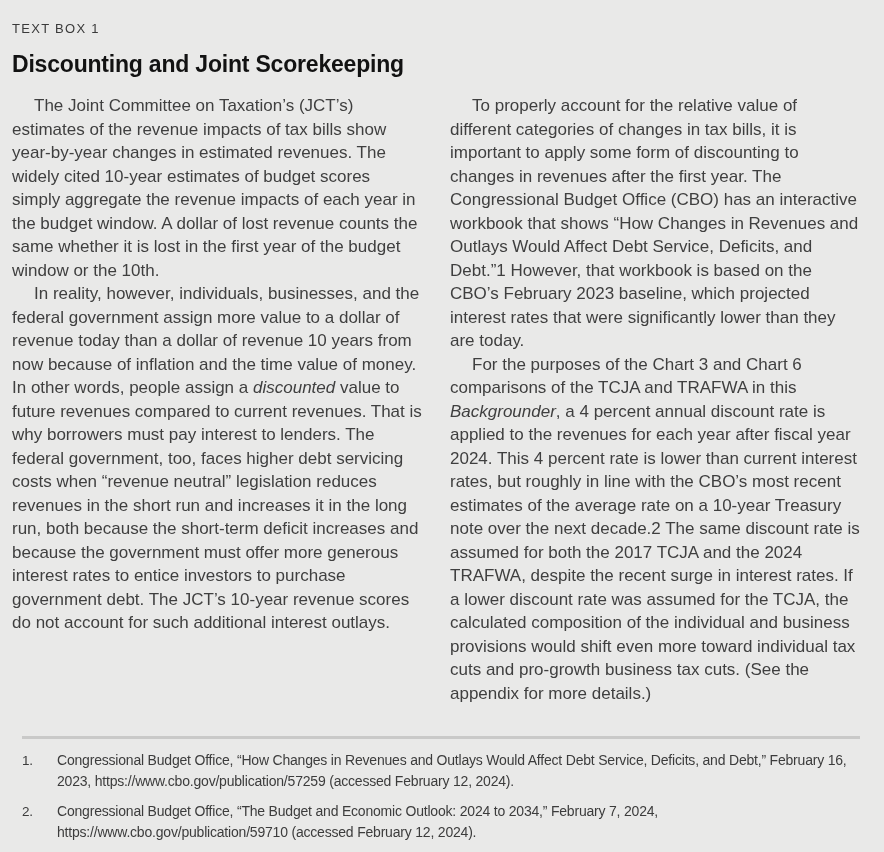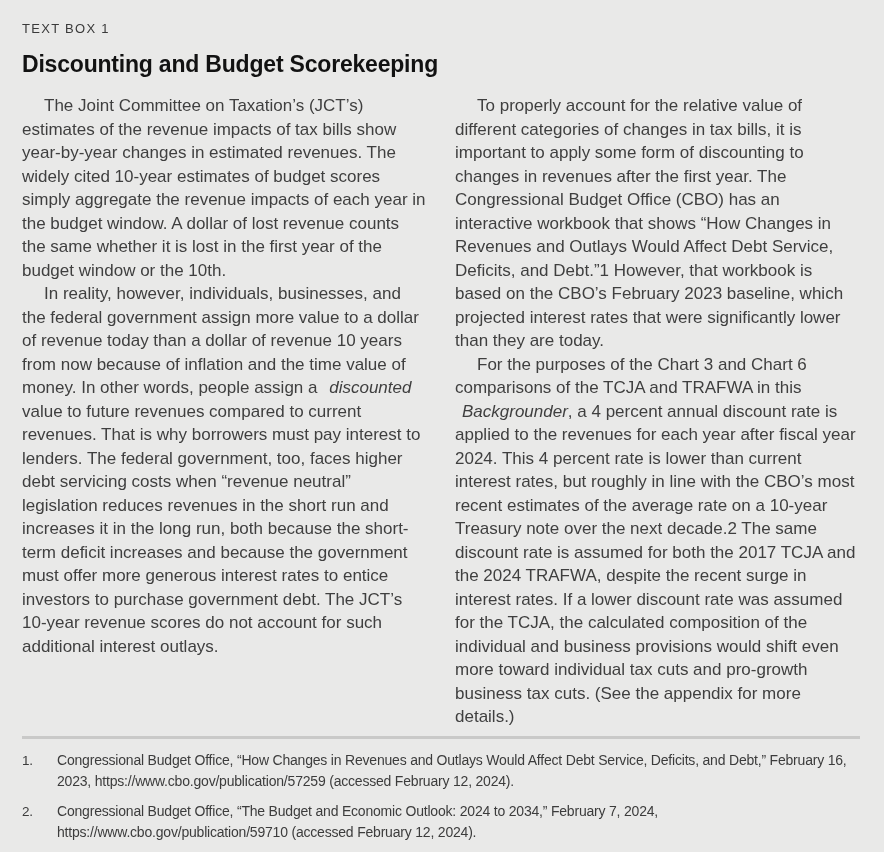--- a/index.html
+++ b/index.html
@@ -13,21 +13,21 @@
   *{margin:0;padding:0;box-sizing:border-box;}
   html,body{width:884px;height:852px;}
   body{
     background:var(--bg);
     font-family:"Liberation Sans","DejaVu Sans",sans-serif;
     overflow:hidden;
   }
   .page{
     position:relative;
     width:884px;height:852px;
-    padding:21px 24px 0 22px;
+    padding:21px 24px 0 12px;
   }
   .kicker{
     font-size:13px;
     letter-spacing:1.3px;
     color:var(--kicker);
     font-weight:400;
   }
   .title{
     margin-top:14px;
     font-size:23px;
@@ -42,21 +42,21 @@
     margin-top:16px;
   }
   .col{flex:1 1 0;min-width:0;}
   .para{
     font-size:17px;
     line-height:23.5px;
     color:var(--text);
     text-indent:22px;
     font-weight:400;
   }
-  .para em{font-style:italic;margin-left:7px;}
+  .para em{font-style:italic;}
   .footnotes{
     position:absolute;
     left:22px;right:24px;top:736px;
   }
   .fn-divider{
     height:3px;
     background:var(--divider);
     margin-bottom:11px;
   }
   .fn-row{
@@ -77,21 +77,21 @@
     letter-spacing:-0.2px;
     color:var(--footnote);
   }
 </style>
 </head>
 <body>
 
 <div class="page">
   <div class="kicker">TEXT BOX 1</div>
 
-  <h1 class="title">Discounting and Budget Scorekeeping</h1>
+  <h1 class="title">Discounting and Joint Scorekeeping</h1>
 
   <div class="columns">
     <div class="col" id="col-left">
         <p class="para"><span>The Joint Committee on Taxation’s (JCT’s) estimates of the revenue impacts of tax bills show year-by-year changes in estimated revenues. The widely cited 10-year estimates of budget scores simply aggregate the revenue impacts of each year in the budget window. A dollar of lost revenue counts the same whether it is lost in the first year of the budget window or the 10th.</span></p>
         <p class="para"><span>In reality, however, individuals, businesses, and the federal government assign more value to a dollar of revenue today than a dollar of revenue 10 years from now because of inflation and the time value of money. In other words, people assign a </span><em>discounted</em><span> value to future revenues compared to current revenues. That is why borrowers must pay interest to lenders. The federal government, too, faces higher debt servicing costs when “revenue neutral” legislation reduces revenues in the short run and increases it in the long run, both because the short-term deficit increases and because the government must offer more generous interest rates to entice investors to purchase government debt. The JCT’s 10-year revenue scores do not account for such additional interest outlays.</span></p>
       </div>
     <div class="col" id="col-right">
         <p class="para"><span>To properly account for the relative value of different categories of changes in tax bills, it is important to apply some form of discounting to changes in revenues after the first year. The Congressional Budget Office (CBO) has an interactive workbook that shows “How Changes in Revenues and Outlays Would Affect Debt Service, Deficits, and Debt.”1 However, that workbook is based on the CBO’s February 2023 baseline, which projected interest rates that were significantly lower than they are today.</span></p>
         <p class="para"><span>For the purposes of the Chart 3 and Chart 6 comparisons of the TCJA and TRAFWA in this </span><em>Backgrounder</em><span>, a 4 percent annual discount rate is applied to the revenues for each year after fiscal year 2024. This 4 percent rate is lower than current interest rates, but roughly in line with the CBO’s most recent estimates of the average rate on a 10-year Treasury note over the next decade.2 The same discount rate is assumed for both the 2017 TCJA and the 2024 TRAFWA, despite the recent surge in interest rates. If a lower discount rate was assumed for the TCJA, the calculated composition of the individual and business provisions would shift even more toward individual tax cuts and pro-growth business tax cuts. (See the appendix for more details.)</span></p>
       </div>

